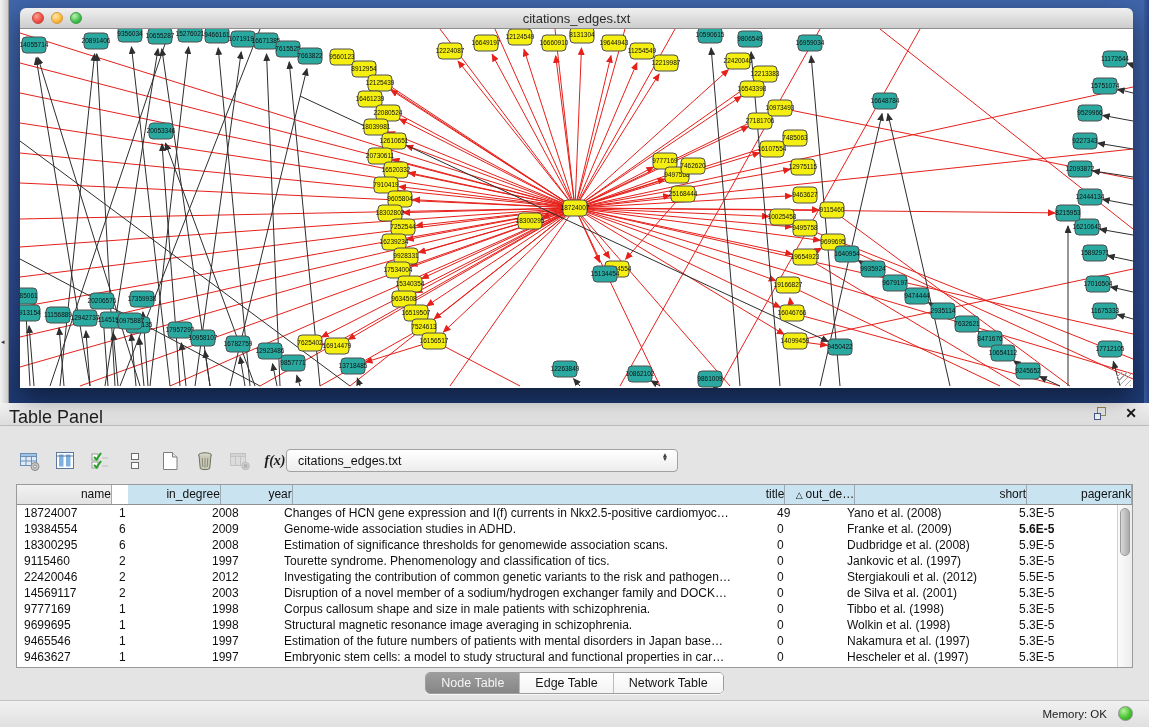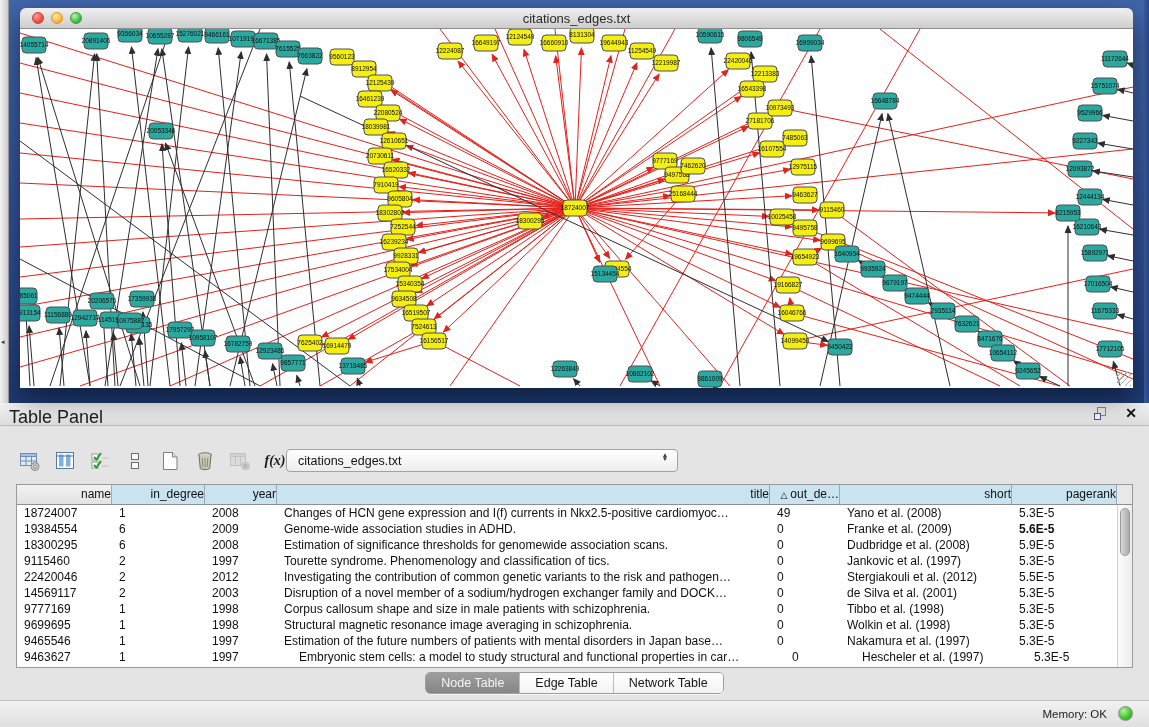--- a/index.html
+++ b/index.html
@@ -821,21 +821,21 @@
     </div>
 
     <div class="combo">
       <span class="combo-value">citations_edges.txt</span>
       <span class="stepper">▲<br>▼</span>
     </div>
 
     <div class="table-wrap">
       <div class="thead" id="thead">
           <div class="th key" style="width: 95px;">name</div>
-          <div class="th" style="width: 93px;">in_degree</div>
+          <div class="th" style="width: 93px; margin-left: 16px;">in_degree</div>
           <div class="th" style="width: 72px;">year</div>
           <div class="th" style="width: 493px;">title</div>
           <div class="th" style="width: 70px;"><span class="sort-glyph">△</span>out_de…</div>
           <div class="th" style="width: 172px;">short</div>
           <div class="th" style="width: 105px;">pagerank</div>
           <div class="th scrollcorner" style="flex: 1 1 0%;"></div>
         </div>
       <div class="tbody" id="tbody">
 
       <div class="trow">
@@ -916,21 +916,21 @@
             <div class="td" style="width: 72px;">1997</div>
             <div class="td" style="width: 493px;">Estimation of the future numbers of patients with mental disorders in Japan base…</div>
             <div class="td" style="width: 70px;">0</div>
             <div class="td" style="width: 172px;">Nakamura et al. (1997)</div>
             <div class="td" style="width: 105px;">5.3E-5</div>
           </div>
           <div class="trow">
             <div class="td" style="width: 95px;">9463627</div>
             <div class="td" style="width: 93px;">1</div>
             <div class="td" style="width: 72px;">1997</div>
-            <div class="td" style="width: 493px; margin-left: 15px;">Embryonic stem cells: a model to study structural and functional properties in car…</div>
+            <div class="td" style="width: 493px;">Embryonic stem cells: a model to study structural and functional properties in car…</div>
             <div class="td" style="width: 70px;">0</div>
             <div class="td" style="width: 172px;">Hescheler et al. (1997)</div>
             <div class="td" style="width: 105px;">5.3E-5</div>
           </div>
           <div class="vscroll">
           <div class="vthumb"></div>
         </div>
         </div>
     </div>
 

